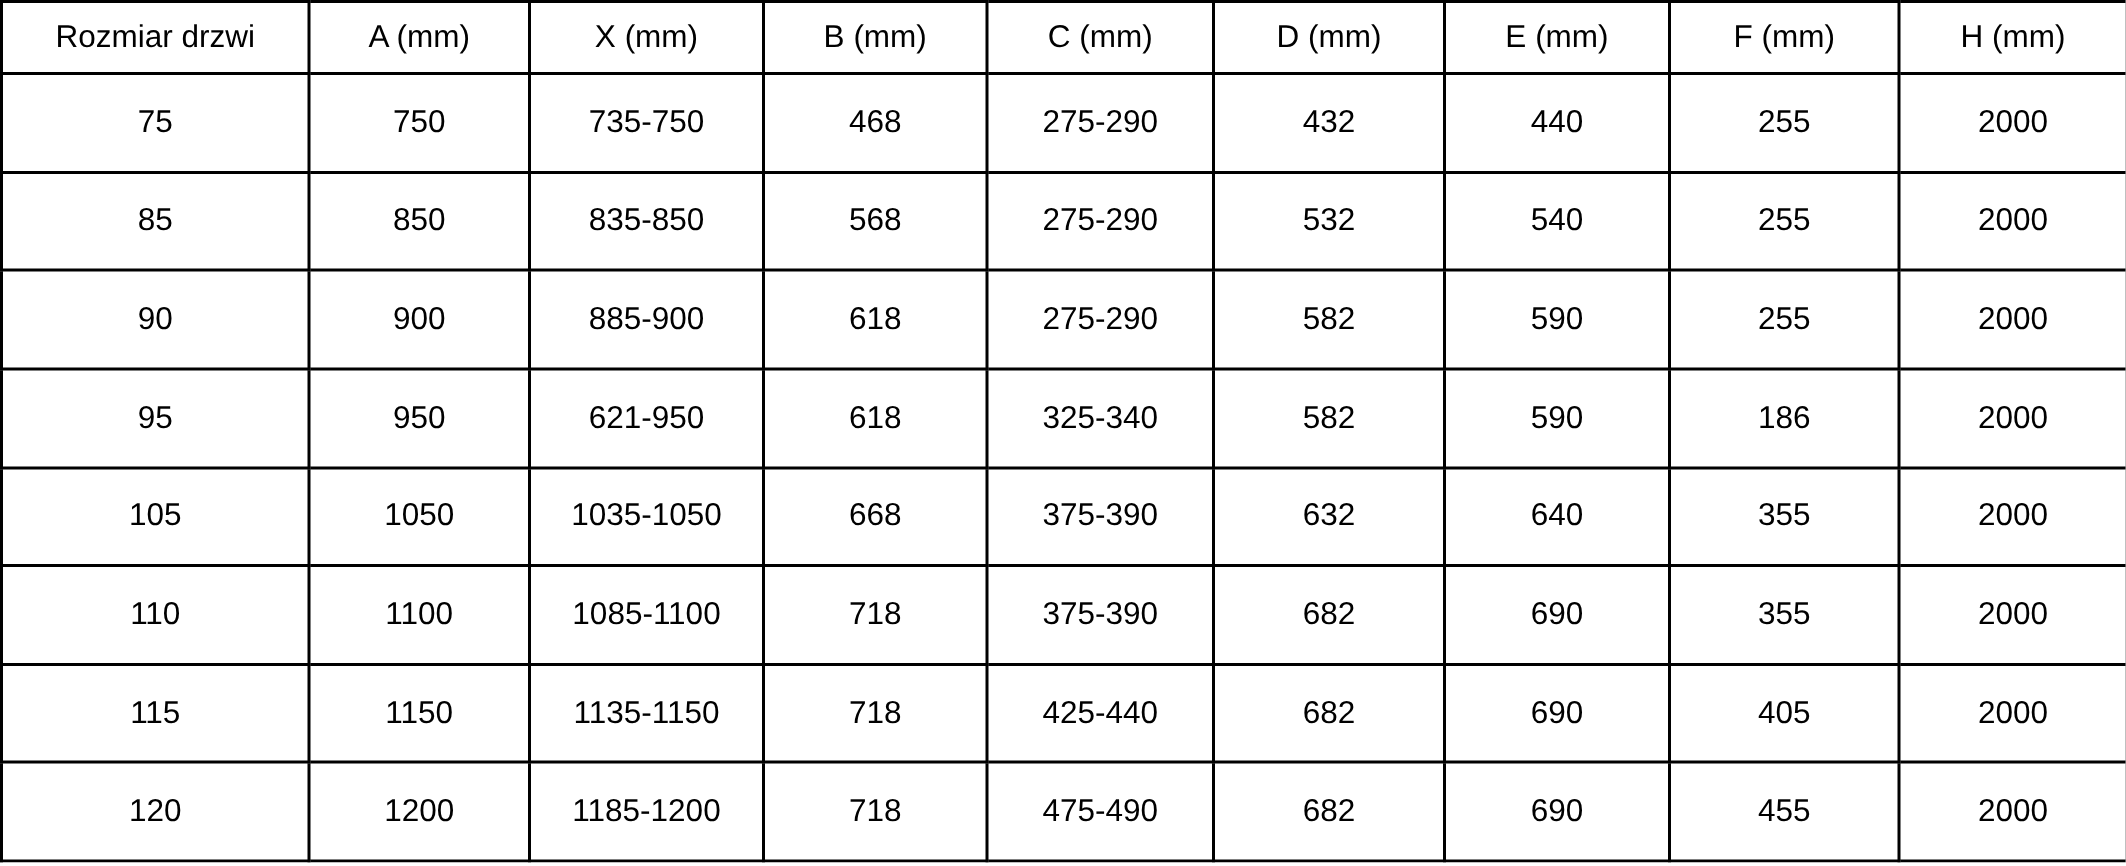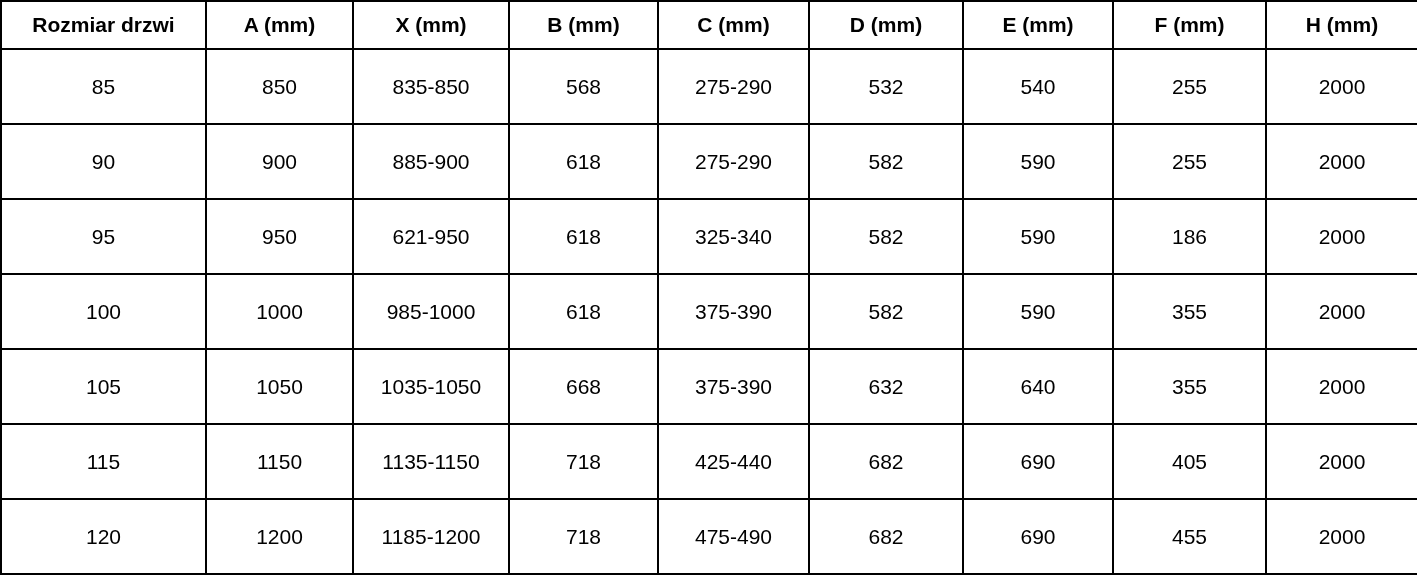--- a/index.html
+++ b/index.html
@@ -22,21 +22,21 @@
     vertical-align: middle;
     padding: 0;
     font-family: "Liberation Sans", "DejaVu Sans", sans-serif;
     font-size: 21px;
     color: #000000;
     background: #ffffff;
     overflow: hidden;
     white-space: nowrap;
   }
   table.dim-table th {
-    font-weight: 700;
+    font-weight: 400;
   }
   table.dim-table tr {
     height: 48px;
   }
   col.c0 { width: 205px; }
   col.c1 { width: 147px; }
   col.c2 { width: 156px; }
   col.c3 { width: 149px; }
   col.c4 { width: 151px; }
   col.c5 { width: 154px; }
@@ -67,20 +67,31 @@
         <th>B (mm)</th>
         <th>C (mm)</th>
         <th>D (mm)</th>
         <th>E (mm)</th>
         <th>F (mm)</th>
         <th>H (mm)</th>
       </tr>
   </thead>
   <tbody>
       <tr>
+        <td>75</td>
+        <td>750</td>
+        <td>735-750</td>
+        <td>468</td>
+        <td>275-290</td>
+        <td>432</td>
+        <td>440</td>
+        <td>255</td>
+        <td>2000</td>
+      </tr>
+      <tr>
         <td>85</td>
         <td>850</td>
         <td>835-850</td>
         <td>568</td>
         <td>275-290</td>
         <td>532</td>
         <td>540</td>
         <td>255</td>
         <td>2000</td>
       </tr>
@@ -100,38 +111,38 @@
         <td>950</td>
         <td>621-950</td>
         <td>618</td>
         <td>325-340</td>
         <td>582</td>
         <td>590</td>
         <td>186</td>
         <td>2000</td>
       </tr>
       <tr>
-        <td>100</td>
-        <td>1000</td>
-        <td>985-1000</td>
-        <td>618</td>
-        <td>375-390</td>
-        <td>582</td>
-        <td>590</td>
-        <td>355</td>
-        <td>2000</td>
-      </tr>
-      <tr>
         <td>105</td>
         <td>1050</td>
         <td>1035-1050</td>
         <td>668</td>
         <td>375-390</td>
         <td>632</td>
         <td>640</td>
+        <td>355</td>
+        <td>2000</td>
+      </tr>
+      <tr>
+        <td>110</td>
+        <td>1100</td>
+        <td>1085-1100</td>
+        <td>718</td>
+        <td>375-390</td>
+        <td>682</td>
+        <td>690</td>
         <td>355</td>
         <td>2000</td>
       </tr>
       <tr>
         <td>115</td>
         <td>1150</td>
         <td>1135-1150</td>
         <td>718</td>
         <td>425-440</td>
         <td>682</td>

